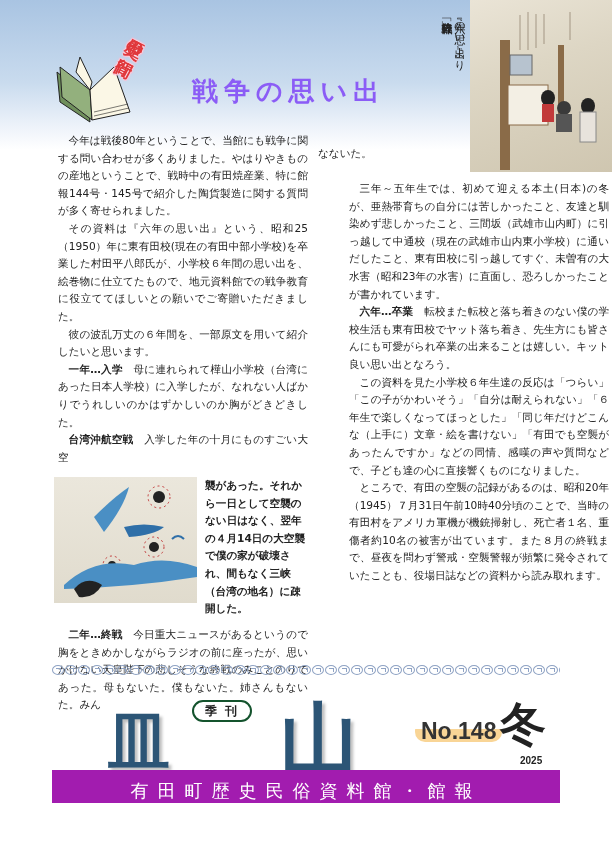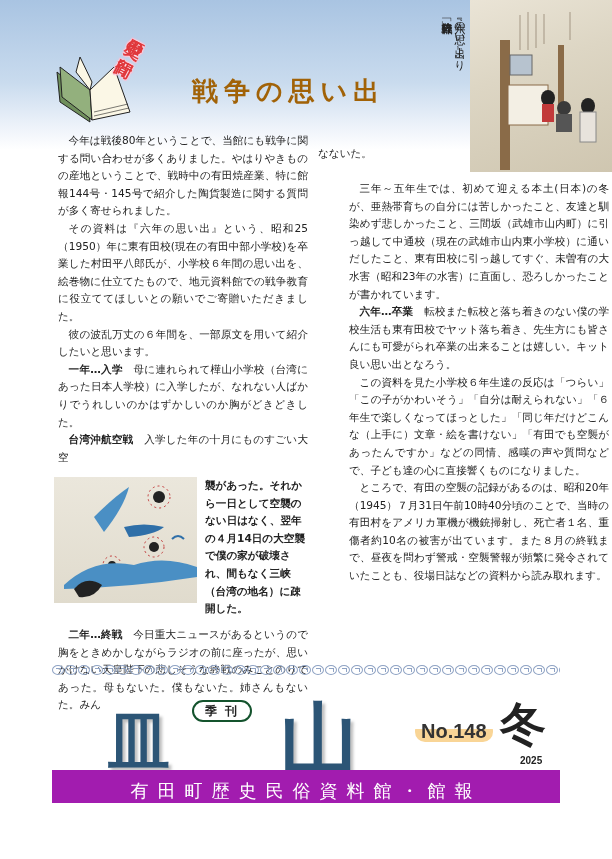--- a/index.html
+++ b/index.html
@@ -16,21 +16,21 @@
   .series-label {
     position: absolute; left: 95px; top: 20px; width: 40px; height: 90px;
     transform: rotate(28deg); transform-origin: center;
     writing-mode: vertical-rl; font-weight: bold; font-size: 17px; line-height: 20px;
     color: #e0383c; letter-spacing: 1px;
     text-shadow: 0 0 2px #fff, 0 0 3px #f7b7d0, 1px 1px 0 #f7b7d0, -1px -1px 0 #f7b7d0;
   }
 
   .page-title {
     position: absolute; left: 192px; top: 74px;
-    font-family: Liberation Sans, sans-serif; font-size: 26px; letter-spacing: 6px; color: #a16207;
+    font-family: Liberation Sans, sans-serif; font-size: 26px; letter-spacing: 6px; color: #8b5cf6;
   }
 
   .caption-vertical {
     position: absolute; left: 440px; top: 14px; height: 110px;
     writing-mode: vertical-rl; font-size: 11px; line-height: 13px; color: #222;
   }
 
   .photo-top {
     position: absolute; left: 470px; top: 0; width: 142px; height: 172px;
     background: linear-gradient(160deg, #eae4d6 0%, #ddd6c4 40%, #cfc6b0 100%);
@@ -78,21 +78,21 @@
     position: absolute; left: 192px; top: 700px; width: 60px; height: 22px;
     border: 2px solid #14532d; border-radius: 11px; background: #fff;
     display: flex; align-items: center; justify-content: center;
     font-size: 12px; font-weight: bold; letter-spacing: 8px; color: #222; padding-left: 6px;
   }
 
   .issue-no {
     position: absolute; left: 415px; top: 720px; height: 22px; padding: 0 6px;
     background: linear-gradient(180deg, rgba(255,255,255,0) 40%, #f9d596 40%);
     border-radius: 10px;
-    font-family: "Liberation Sans", sans-serif; font-weight: bold; font-size: 20px; line-height: 22px; color: #333;
+    font-family: "Liberation Sans", sans-serif; font-weight: bold; font-size: 23px; line-height: 22px; color: #333;
   }
   .season {
     position: absolute; left: 500px; top: 694px; font-family: "DejaVu Serif", serif;
     font-size: 46px; color: #222; font-weight: bold;
   }
   .year {
     position: absolute; left: 520px; top: 755px; font-family: "Liberation Sans", sans-serif;
     font-weight: bold; font-size: 10px; color: #222;
   }
 

